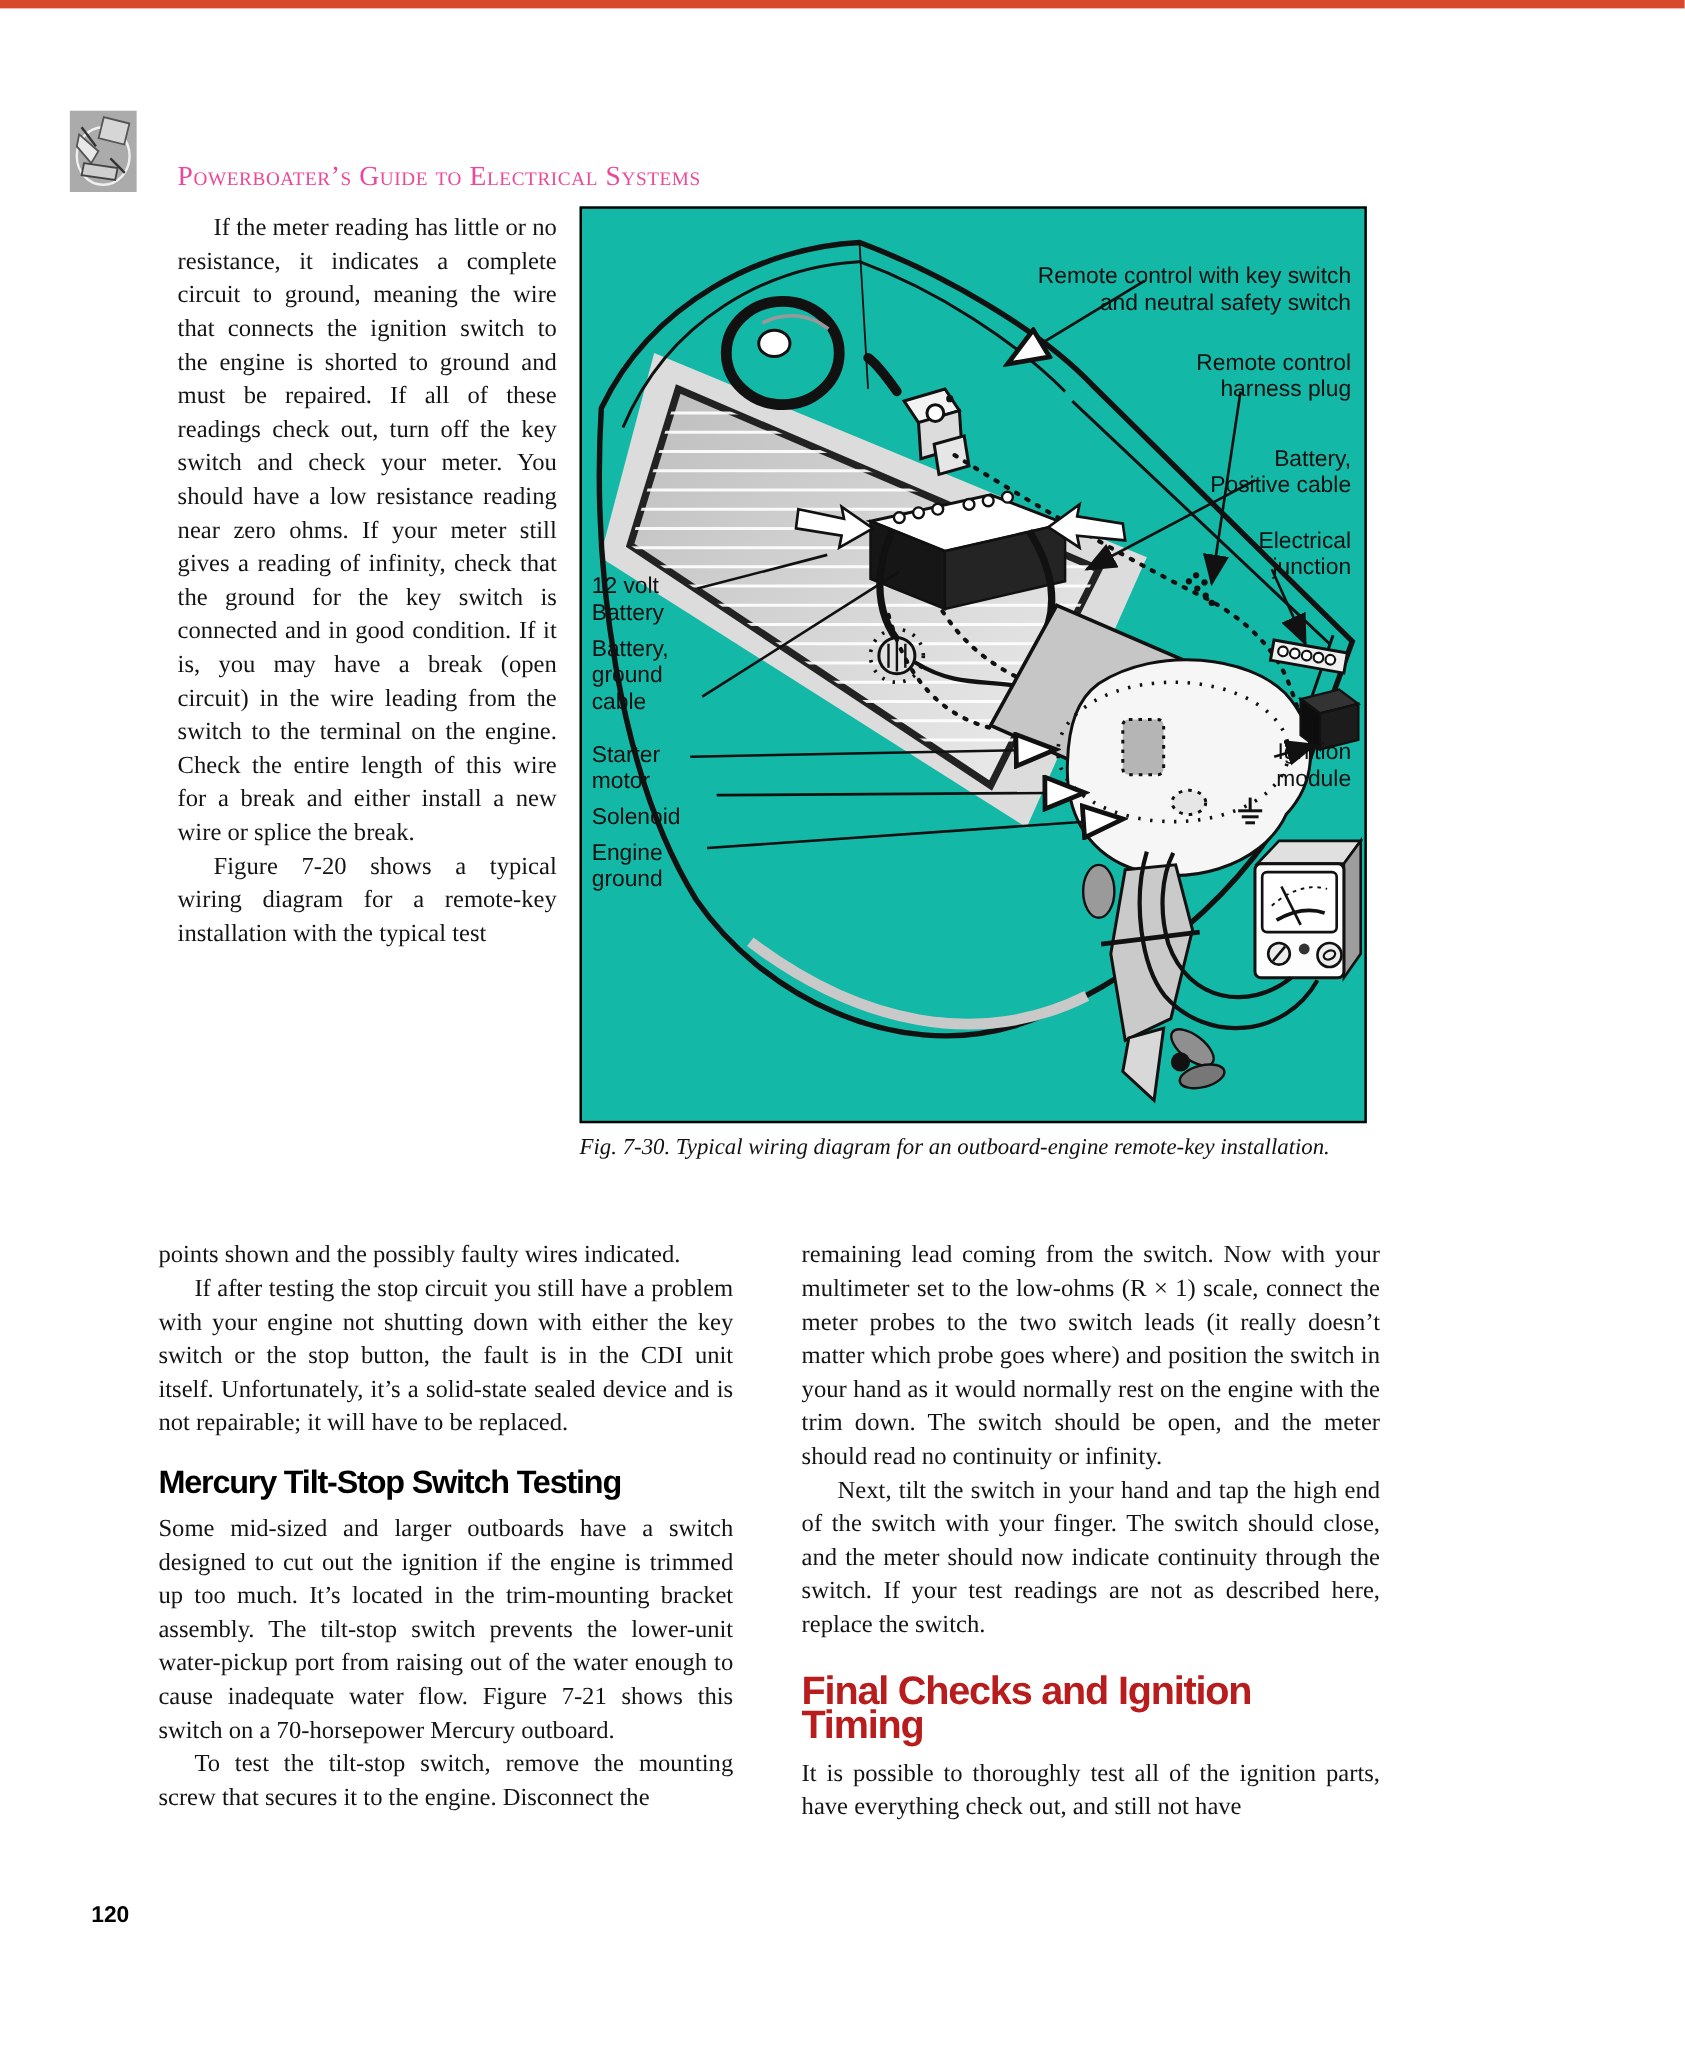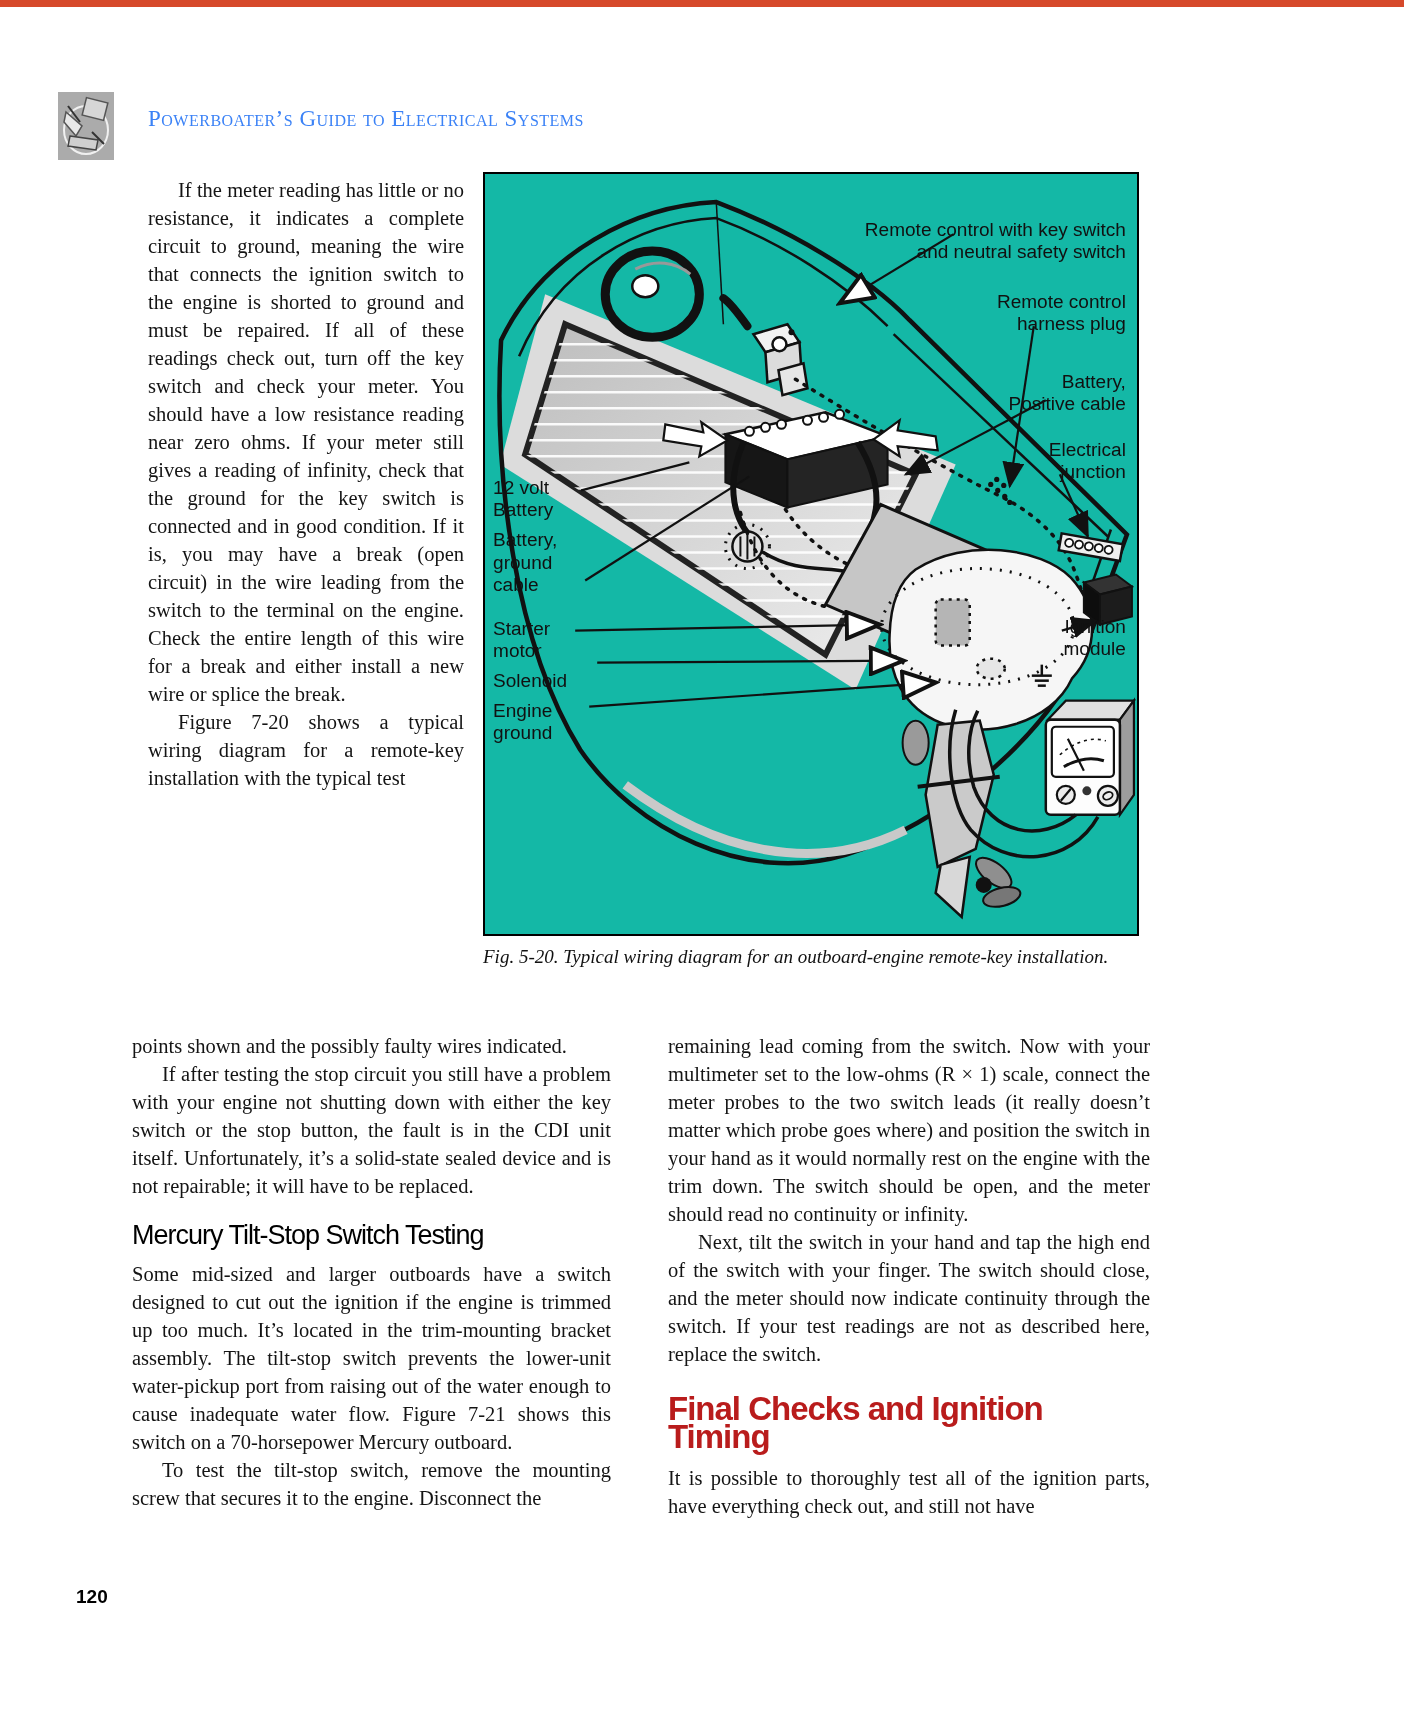--- a/index.html
+++ b/index.html
@@ -1,29 +1,29 @@
 <!DOCTYPE html>
 <html><head>
 <meta charset="utf-8">
 <style>
   * { margin:0; padding:0; box-sizing:border-box; }
   html,body { width:1404px; height:1724px; background:#ffffff; position:relative;
               font-family:"Liberation Serif", serif; color:#141414; overflow:hidden; }
   .topbar { position:absolute; left:0; top:0; width:1404px; height:7px; background:#d6492a; }
   .hdr-icon { position:absolute; left:58px; top:92px; width:56px; height:68px; }
-  .hdr-title { position:absolute; left:148px; top:106px; width:760px;
-               font-variant:small-caps; font-size:23px; letter-spacing:.5px; color:#3b82f6; }
+  .hdr-title { position:absolute; left:148px; top:134px; width:760px;
+               font-variant:small-caps; font-size:23px; letter-spacing:.5px; color:#ec4899; }
   .col-narrow { position:absolute; left:148px; top:176px; width:316px;
                 font-size:20.5px; line-height:28px; text-align:justify; }
   .col-wide { position:absolute; left:132px; top:1032px; width:479px;
               font-size:20.5px; line-height:28px; text-align:justify; }
   .col-right { position:absolute; left:668px; top:1032px; width:482px;
                font-size:20.5px; line-height:28px; text-align:justify; }
   p.ind { text-indent:30px; }
-  h2.sec { font-family:"Liberation Sans", sans-serif; font-weight:normal; font-size:27px;
+  h2.sec { font-family:"Liberation Sans", sans-serif; font-weight:bold; font-size:27px;
            letter-spacing:-1px; margin:21px 0 11px 0; text-align:left; color:#000; }
   h1.sec { font-family:"Liberation Sans", sans-serif; font-weight:bold; font-size:33px;
            letter-spacing:-1px; margin:27px 0 13px 0; text-align:left; color:#b91c1c; }
   .figure { position:absolute; left:483px; top:172px; width:656px; height:764px;
             border:2.5px solid #000; background:#14b8a6; }
   .figure svg { width:100%; height:100%; display:block; }
   .caption { position:absolute; left:483px; top:946px; width:660px; white-space:nowrap;
              font-style:italic; font-size:19px; color:#111; }
   .pageno { position:absolute; left:76px; top:1550px; font-family:"Liberation Sans", sans-serif;
             font-weight:bold; font-size:19px; color:#000;margin-top:36px; }
@@ -261,21 +261,21 @@
     <text class="flabel" x="8" y="416">cable</text>
     <text class="flabel" x="8" y="460">Starter</text>
     <text class="flabel" x="8" y="482">motor</text>
     <text class="flabel" x="8" y="512">Solenoid</text>
     <text class="flabel" x="8" y="542">Engine</text>
     <text class="flabel" x="8" y="564">ground</text>
   </g>
 </svg>
 </div>
 
-<div class="caption">Fig. 5-20. Typical wiring diagram for an outboard-engine remote-key installation.</div>
+<div class="caption">Fig. 7-30. Typical wiring diagram for an outboard-engine remote-key installation.</div>
 
 <div class="col-wide">
   <p>points shown and the possibly faulty wires indicated.</p>
   <p class="ind">If after testing the stop circuit you still have a problem with your engine not shutting down with either the key switch or the stop button, the fault is in the CDI unit itself. Unfortunately, it’s a solid-state sealed device and is not repairable; it will have to be replaced.</p>
   <h2 class="sec">Mercury Tilt-Stop Switch Testing</h2>
   <p>Some mid-sized and larger outboards have a switch designed to cut out the ignition if the engine is trimmed up too much. It’s located in the trim-mounting bracket assembly. The tilt-stop switch prevents the lower-unit water-pickup port from raising out of the water enough to cause inadequate water flow. Figure 7-21 shows this switch on a 70-horsepower Mercury outboard.</p>
   <p class="ind">To test the tilt-stop switch, remove the mounting screw that secures it to the engine. Disconnect the</p>
 </div>
 
 <div class="col-right">

